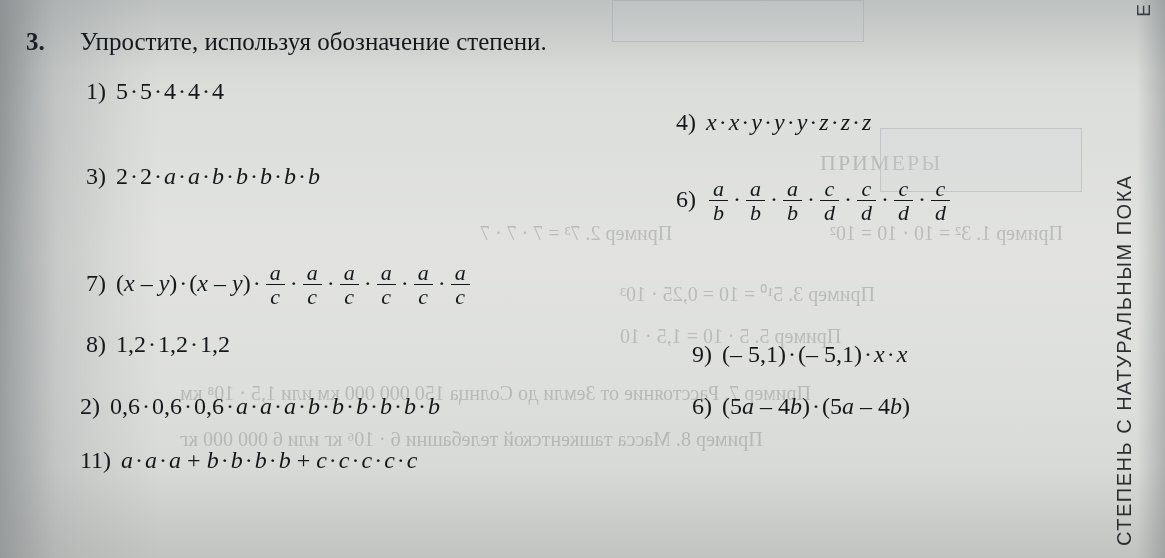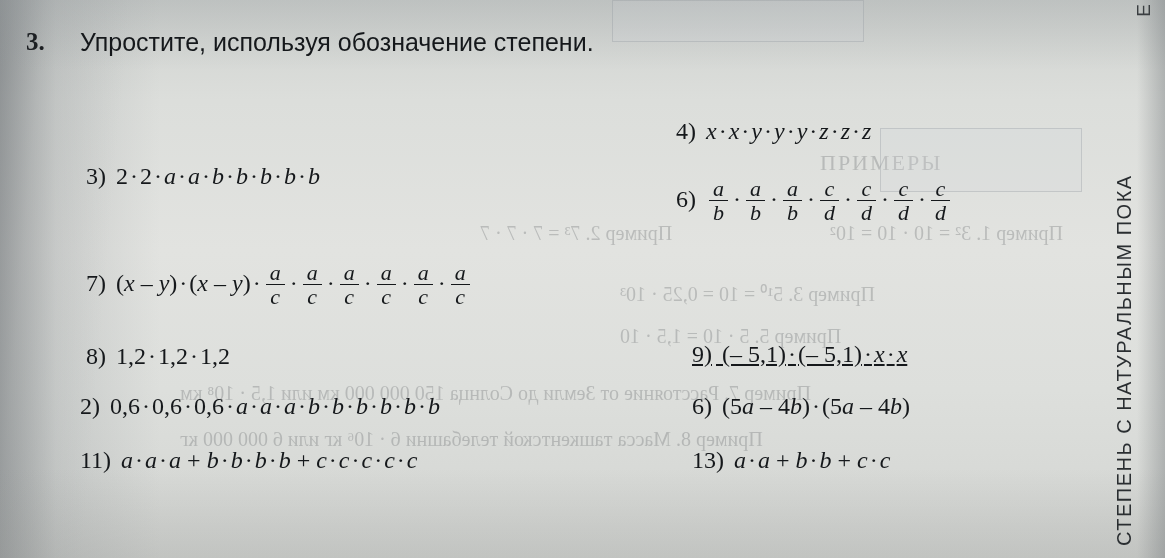--- a/index.html
+++ b/index.html
@@ -80,21 +80,21 @@
     font-size: 25px;
     color: #1c1f22;
     font-family: "Liberation Serif", serif;
   }
   .task-title {
     position: absolute;
     left: 80px;
     top: 28px;
     font-size: 25px;
     color: #15181b;
-    font-family: Liberation Sans, sans-serif;
+    font-family: Liberation Serif, serif;
   }
 
   .item {
     position: absolute;
     font-size: 24px;
     color: #15181b;
     white-space: nowrap;
     font-family: "Liberation Serif", serif;
   }
   .item .lbl { margin-right: 4px; }
@@ -177,75 +177,75 @@
   <div class="shade-left"></div>
   <div class="shade-top"></div>
   <div class="shade-bottom"></div>
   <div class="right-edge"></div>
 
   <div class="content">
 
     <div class="task-num">3.</div>
     <div class="task-title">Упростите, используя обозначение степени.</div>
 
+    <div class="item" style="left:86px; top:78px;">
+      <span class="lbl">1)</span>
+      <span>5<span class="dot">·</span>5<span class="dot">·</span>4<span class="dot">·</span>4<span class="dot">·</span>4</span>
+    </div>
 
 
     <div class="item" style="left:86px; top:131px;margin-top:32px;">
       <span class="lbl">3)</span>
       <span>2<span class="dot">·</span>2<span class="dot">·</span><span class="it">a</span><span class="dot">·</span><span class="it">a</span><span class="dot">·</span><span class="it">b</span><span class="dot">·</span><span class="it">b</span><span class="dot">·</span><span class="it">b</span><span class="dot">·</span><span class="it">b</span><span class="dot">·</span><span class="it">b</span></span>
     </div>
 
-    <div class="item" style="left:676px; top:118px;">
+    <div class="item" style="left:676px; top:109px;">
       <span class="lbl">4)</span>
       <span><span class="it">x</span><span class="dot">·</span><span class="it">x</span><span class="dot">·</span><span class="it">y</span><span class="dot">·</span><span class="it">y</span><span class="dot">·</span><span class="it">y</span><span class="dot">·</span><span class="it">z</span><span class="dot">·</span><span class="it">z</span><span class="dot">·</span><span class="it">z</span></span>
     </div>
 
 
     <div class="item" style="left:676px; top:178px;">
       <span class="lbl">6)</span>
       <span>
         <span class="frac"><span class="num">a</span><span class="den">b</span></span><span class="dot">·</span><span class="frac"><span class="num">a</span><span class="den">b</span></span><span class="dot">·</span><span class="frac"><span class="num">a</span><span class="den">b</span></span><span class="dot">·</span><span class="frac"><span class="num">c</span><span class="den">d</span></span><span class="dot">·</span><span class="frac"><span class="num">c</span><span class="den">d</span></span><span class="dot">·</span><span class="frac"><span class="num">c</span><span class="den">d</span></span><span class="dot">·</span><span class="frac"><span class="num">c</span><span class="den">d</span></span>
       </span>
     </div>
 
     <div class="item" style="left:86px; top:262px;">
       <span class="lbl">7)</span>
       <span>
         (<span class="it">x</span> – <span class="it">y</span>)<span class="dot">·</span>(<span class="it">x</span> – <span class="it">y</span>)<span class="dot">·</span><span class="frac"><span class="num">a</span><span class="den">c</span></span><span class="dot">·</span><span class="frac"><span class="num">a</span><span class="den">c</span></span><span class="dot">·</span><span class="frac"><span class="num">a</span><span class="den">c</span></span><span class="dot">·</span><span class="frac"><span class="num">a</span><span class="den">c</span></span><span class="dot">·</span><span class="frac"><span class="num">a</span><span class="den">c</span></span><span class="dot">·</span><span class="frac"><span class="num">a</span><span class="den">c</span></span>
       </span>
     </div>
 
-    <div class="item" style="left:86px; top:343px;">
+    <div class="item" style="left:86px; top:331px;">
       <span class="lbl">8)</span>
       <span>1,2<span class="dot">·</span>1,2<span class="dot">·</span>1,2</span>
     </div>
 
-    <div class="item" style="left:692px; top:341px;text-decoration:underline;">
+    <div class="item" style="left:692px; top:341px;">
       <span class="lbl">9)</span>
       <span>(– 5,1)<span class="dot">·</span>(– 5,1)<span class="dot">·</span><span class="it">x</span><span class="dot">·</span><span class="it">x</span></span>
     </div>
 
     <div class="item" style="left:80px; top:393px;">
       <span class="lbl">2)</span>
       <span>0,6<span class="dot">·</span>0,6<span class="dot">·</span>0,6<span class="dot">·</span><span class="it">a</span><span class="dot">·</span><span class="it">a</span><span class="dot">·</span><span class="it">a</span><span class="dot">·</span><span class="it">b</span><span class="dot">·</span><span class="it">b</span><span class="dot">·</span><span class="it">b</span><span class="dot">·</span><span class="it">b</span><span class="dot">·</span><span class="it">b</span><span class="dot">·</span><span class="it">b</span></span>
     </div>
 
     <div class="item" style="left:692px; top:393px;">
       <span class="lbl">6)</span>
       <span>(5<span class="it">a</span> – 4<span class="it">b</span>)<span class="dot">·</span>(5<span class="it">a</span> – 4<span class="it">b</span>)</span>
     </div>
 
     <div class="item" style="left:80px; top:447px;">
       <span class="lbl">11)</span>
       <span><span class="it">a</span><span class="dot">·</span><span class="it">a</span><span class="dot">·</span><span class="it">a</span> + <span class="it">b</span><span class="dot">·</span><span class="it">b</span><span class="dot">·</span><span class="it">b</span><span class="dot">·</span><span class="it">b</span> + <span class="it">c</span><span class="dot">·</span><span class="it">c</span><span class="dot">·</span><span class="it">c</span><span class="dot">·</span><span class="it">c</span><span class="dot">·</span><span class="it">c</span></span>
     </div>
 
-    <div class="item" style="left:692px; top:447px;">
-      <span class="lbl">13)</span>
-      <span><span class="it">a</span><span class="dot">·</span><span class="it">a</span> + <span class="it">b</span><span class="dot">·</span><span class="it">b</span> + <span class="it">c</span><span class="dot">·</span><span class="it">c</span></span>
-    </div>
 
   </div>
 
   <div class="side-mark">Е</div>
   <div class="side-text">СТЕПЕНЬ С НАТУРАЛЬНЫМ ПОКА</div>
 
 </div>
 
 </body></html>

